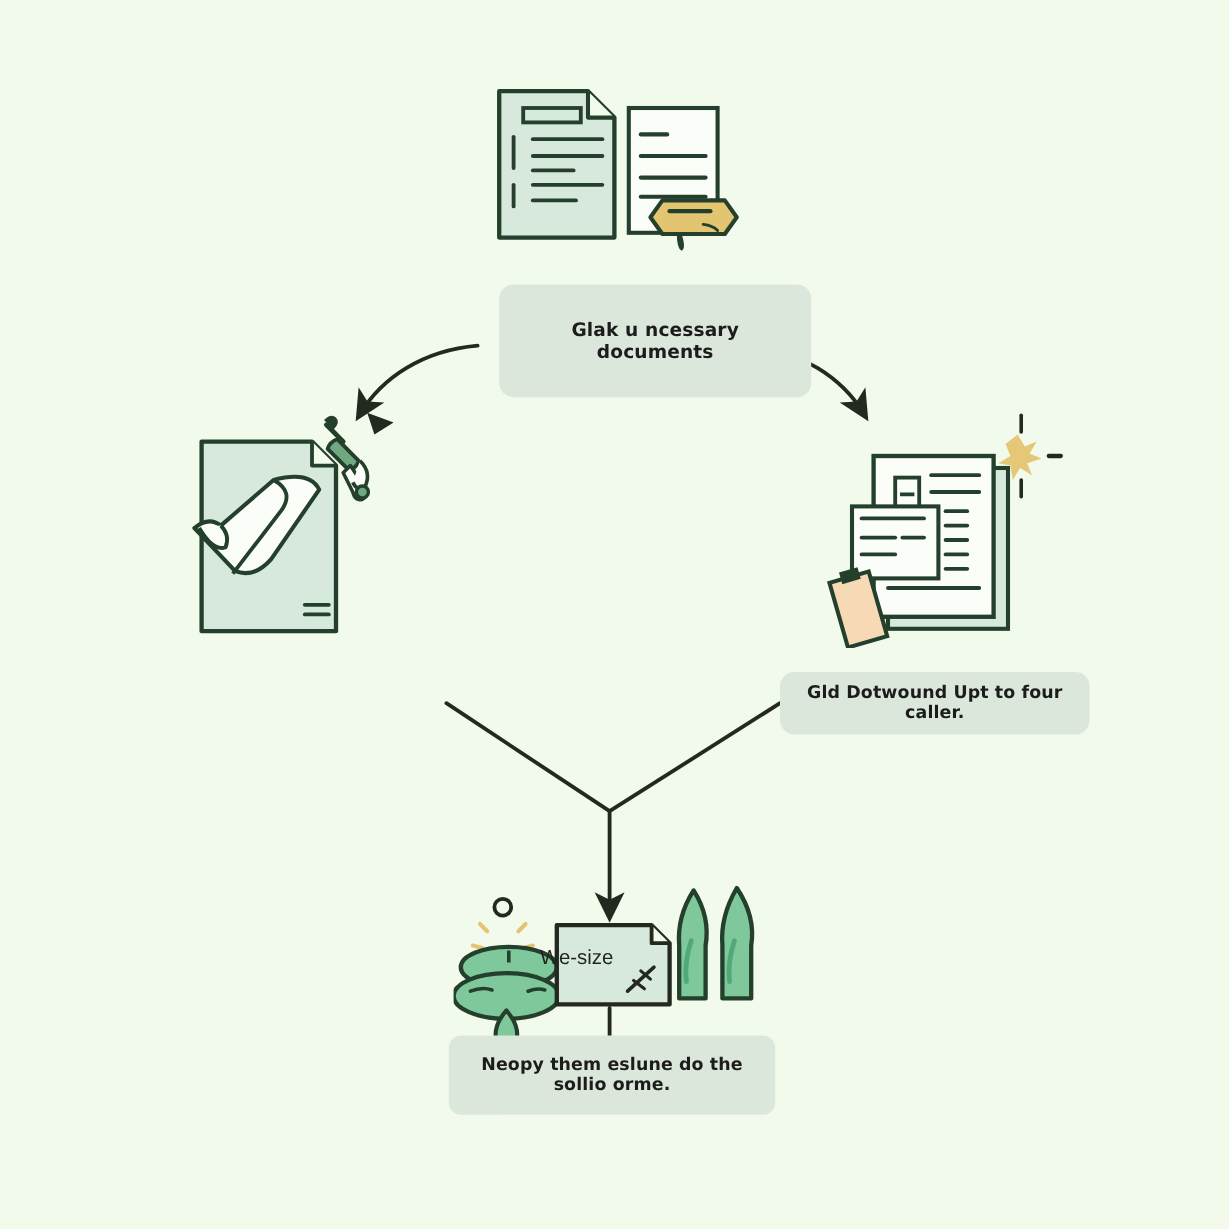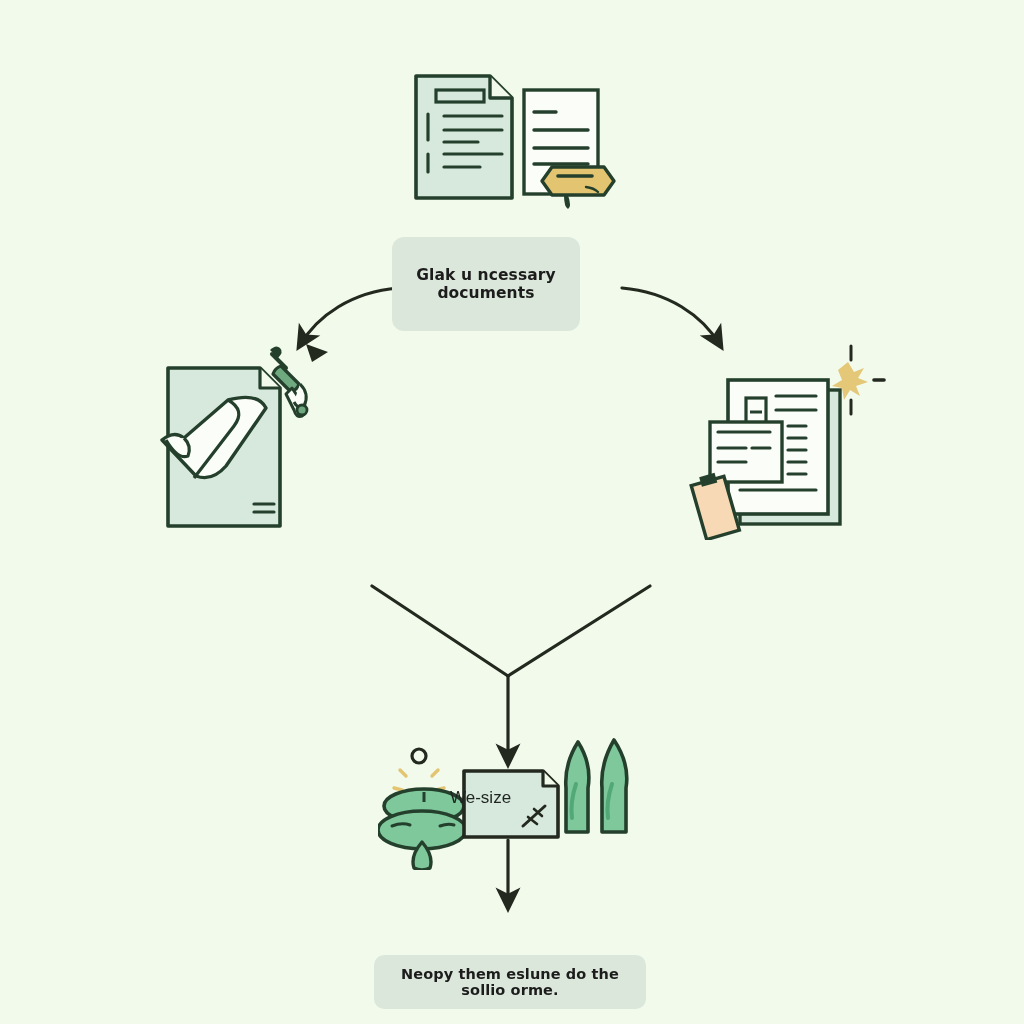--- a/index.html
+++ b/index.html
@@ -17,24 +17,24 @@
     background:#dce7dc;
     border-radius:12px;
     display:flex;align-items:center;justify-content:center;
     color:#1c1c1c;
     font-weight:700;
     letter-spacing:.1px;
     text-align:center;
     box-sizing:border-box;
     padding:0 14px;
   }
-  #pill-top{left:392px;top:237px;width:188px;height:94px;font-size:15.5px;}
+  #pill-top{left:416px;top:237px;width:260px;height:94px;font-size:15.5px;}
   #pill-left{left:108px;top:560px;width:264px;height:52px;font-size:14.5px;}
   #pill-right{left:650px;top:560px;width:258px;height:52px;font-size:14.5px;}
-  #pill-bottom{left:374px;top:955px;width:272px;height:54px;font-size:14.5px;border-radius:10px;}
+  #pill-bottom{left:374px;top:863px;width:272px;height:66px;font-size:14.5px;border-radius:10px;}
   .icon{position:absolute;}
   #icon-top{left:408px;top:68px;width:220px;height:152px;}
   #icon-left{left:150px;top:344px;width:200px;height:200px;}
   #icon-right{left:688px;top:338px;width:205px;height:202px;}
   #icon-bottom{left:378px;top:738px;width:262px;height:132px;}
   #node-doc{position:absolute;left:461px;top:768px;width:100px;height:72px;}
   #node-doc-label{
     position:absolute;left:450px;top:785px;width:70px;height:26px;
     display:flex;align-items:center;
     font-size:17px;color:#1f2420;font-weight:400;
@@ -183,16 +183,17 @@
       <line x1="62" y1="58" x2="84" y2="38" stroke-width="3"></line>
       <line x1="67" y1="49" x2="76" y2="56" stroke-width="2.6"></line>
       <line x1="73" y1="41" x2="81" y2="48" stroke-width="2.6"></line>
     </g>
   </svg>
   <div id="node-doc-label">We-size</div>
 
   <div class="pill" id="pill-top">Glak u ncessary documents</div>
 
 
+  <div class="pill" id="pill-right">Gld Dotwound Upt to four caller.</div>
 
   <div class="pill" id="pill-bottom">Neopy them eslune do the sollio orme.</div>
 
 </div>
 
 </body></html>

